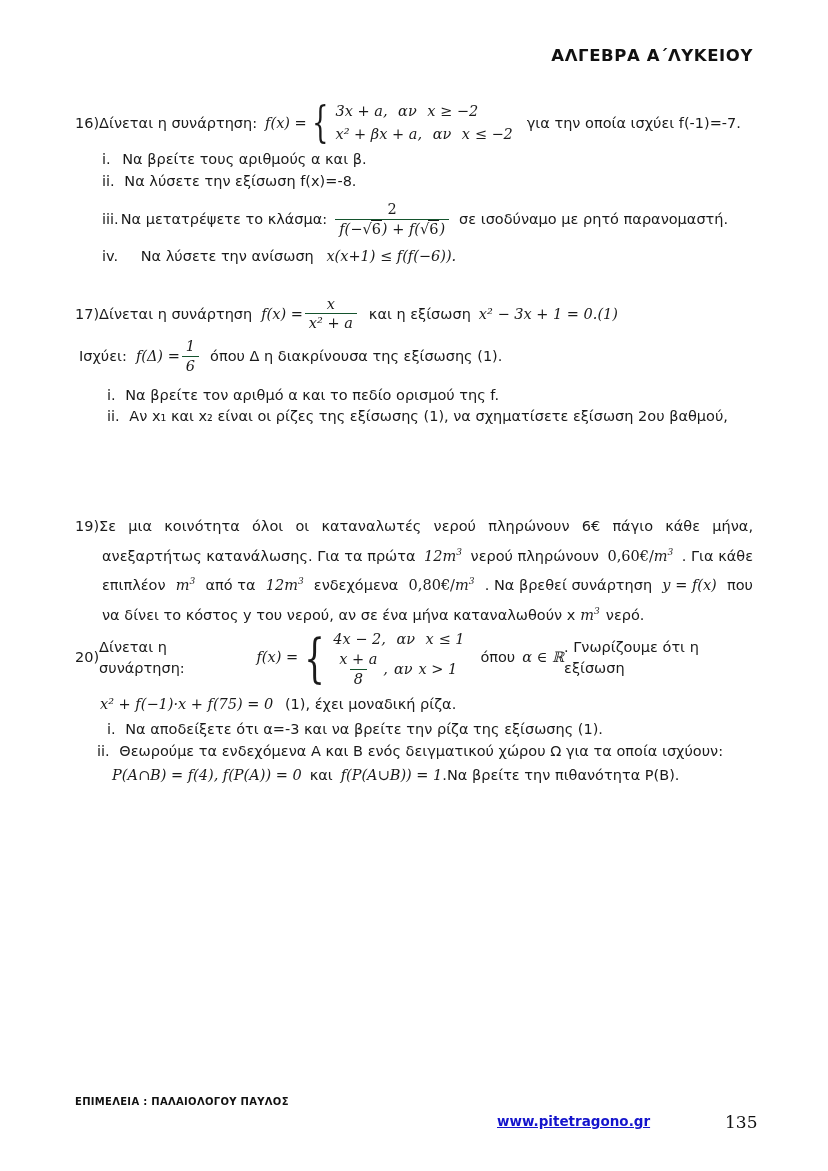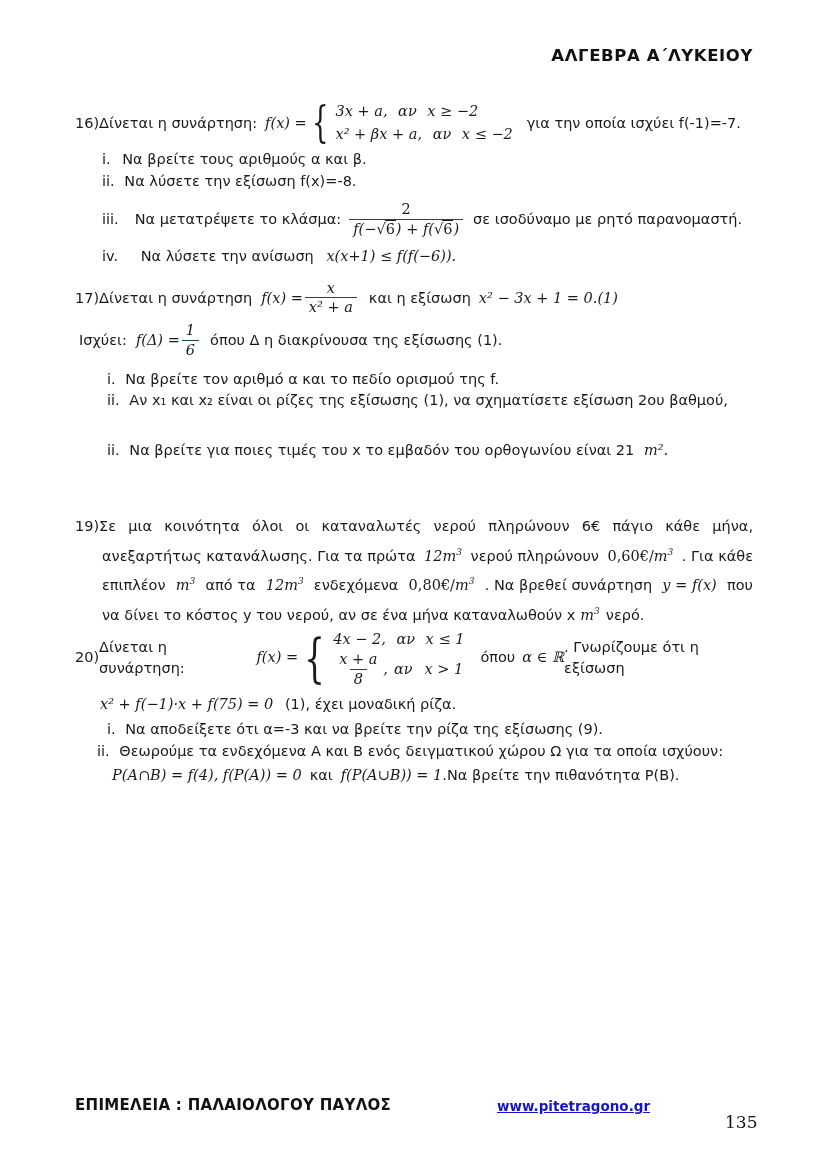--- a/index.html
+++ b/index.html
@@ -147,28 +147,28 @@
     top: 1096px;
     width: 828px;
     height: 34px;
   }
   .footer-author {
     position: absolute;
     left: 75px;
     top: 0;
     font-family: "DejaVu Sans", sans-serif;
     font-weight: bold;
-    font-size: 15px;
+    font-size: 10px;
     letter-spacing: 0.3px;
     color: #111;
   }
   .footer-link {
     position: absolute;
     left: 497px;
-    top: 2px;
+    top: 17px;
     font-family: "DejaVu Sans", sans-serif;
     font-weight: bold;
     font-size: 13.5px;
     color: #1414cc;
     text-decoration: underline;
     cursor: pointer;
   }
   .footer-page {
     position: absolute;
     left: 725px;
@@ -214,38 +214,38 @@
         <span>i.</span>
         <span style="margin-left:7px;">Να βρείτε τους αριθμούς α και β.</span>
       </div>
       <div class="sub">
         <span>ii.</span>
         <span style="margin-left:5px;">Να λύσετε την εξίσωση f(x)=-8.</span>
       </div>
 
       <div class="sub" style="margin-top:9px; display:flex; align-items:center;">
         <span>iii.</span>
-        <span style="margin-left:16px;">Να μετατρέψετε το κλάσμα:</span>
+        <span style="margin-left:2px;">Να μετατρέψετε το κλάσμα:</span>
         <span class="frac" style="margin-left:8px;">
           <span class="nu mr">2</span>
           <span class="de m" style="font-style:italic;">
             <span class="mtxt" style="font-style:italic">f</span>(−<span class="sqrt">√<span class="rad">6</span></span>) + <span class="mtxt" style="font-style:italic">f</span>(<span class="sqrt">√<span class="rad">6</span></span>)
           </span>
         </span>
         <span style="margin-left:8px;">σε ισοδύναμο με ρητό παρανομαστή.</span>
       </div>
 
       <div class="sub" style="margin-top:8px;">
         <span>iv.</span>
         <span style="margin-left:18px;">Να λύσετε την ανίσωση</span>
         <span class="m" style="margin-left:8px;">x(x+1) ≤ f(f(−6))</span><span class="m">.</span>
       </div>
     </div>
 
-    <div class="blk prob" style="top:180px;">
+    <div class="blk prob" style="top:196px;">
       <div class="prob-head">
         <span class="num">17)</span>
         <span>Δίνεται η συνάρτηση</span>
         <span class="m" style="margin-left:9px;">f(x) =</span>
         <span class="frac">
           <span class="nu m">x</span>
           <span class="de m">x² + a</span>
         </span>
         <span style="margin-left:10px;">και η εξίσωση</span>
         <span class="m" style="margin-left:8px;">x² − 3x + 1 = 0.(1)</span>
@@ -265,25 +265,20 @@
         <span>i.</span>
         <span style="margin-left:5px;">Να βρείτε τον αριθμό α και το πεδίο ορισμού της f.</span>
       </div>
       <div class="sub deep">
         <span>ii.</span>
         <span style="margin-left:5px;">Αν x₁ και x₂  είναι οι ρίζες της εξίσωσης (1), να σχηματίσετε εξίσωση 2ου βαθμού,</span>
       </div>
     </div>
 
     <div class="blk prob" style="top:340px;">
-      <div class="sub deep">
-        <span>ii.</span>
-        <span style="margin-left:5px;">Να βρείτε για ποιες τιμές του x το εμβαδόν του ορθογωνίου είναι 21</span>
-        <span class="m" style="margin-left:5px;">m²</span><span class="m">.</span>
-      </div>
     </div>
 
     <div class="blk prob" style="top:412px;">
       <div style="display:flex; justify-content:space-between; line-height:2.05;">
         <span style="white-space:nowrap;">19)</span>
         <span style="flex:1; text-align:justify; text-align-last:justify;">Σε μια κοινότητα όλοι οι καταναλωτές νερού πληρώνουν 6€ πάγιο κάθε μήνα,</span>
       </div>
       <div style="padding-left:27px; display:flex; align-items:center; justify-content:space-between; line-height:2.05;">
         <span>ανεξαρτήτως κατανάλωσης. Για τα πρώτα</span>
         <span class="m">12<span style="font-style:italic">m</span><sup class="e">3</sup></span>
@@ -322,37 +317,37 @@
               <span style="margin-left:6px">αν</span>
               <span style="margin-left:6px">x ≤ 1</span>
             </div>
             <div class="m" style="display:flex; align-items:center;">
               <span class="frac">
                 <span class="nu m">x + a</span>
                 <span class="de m">8</span>
               </span>
               <span>,</span>
               <span style="margin-left:6px">αν</span>
-              <span style="margin-left:12px">x &gt; 1</span>
+              <span style="margin-left:6px">x &gt; 1</span>
             </div>
           </span>
         </span>
         <span style="margin-left:16px;">όπου</span>
         <span class="m" style="margin-left:7px;">α ∈ ℝ</span>
           <span>. Γνωρίζουμε ότι η εξίσωση</span>
       </div>
 
       <div style="padding-left:25px; margin-top:6px;">
         <span class="m">x² + f(−1)·x + f(75) = 0</span>
         <span style="margin-left:7px;">(1), έχει μοναδική ρίζα.</span>
       </div>
 
       <div class="sub deep" style="margin-top:4px;">
         <span>i.</span>
-        <span style="margin-left:5px;">Να αποδείξετε ότι α=-3 και να βρείτε την ρίζα της εξίσωσης (9).</span>
+        <span style="margin-left:5px;">Να αποδείξετε ότι α=-3 και να βρείτε την ρίζα της εξίσωσης (1).</span>
       </div>
       <div class="sub deep" style="padding-left:22px;">
         <span>ii.</span>
         <span style="margin-left:5px;">Θεωρούμε τα ενδεχόμενα Α και Β ενός δειγματικού χώρου Ω για τα οποία ισχύουν:</span>
       </div>
       <div style="padding-left:37px; margin-top:3px; display:flex; align-items:center;">
         <span class="m">P(A∩B) = f(4)</span>
         <span class="m">, f(P(A)) = 0</span>
         <span style="margin-left:8px;">και</span>
         <span class="m" style="margin-left:8px;">f(P(A∪B)) = 1</span>

